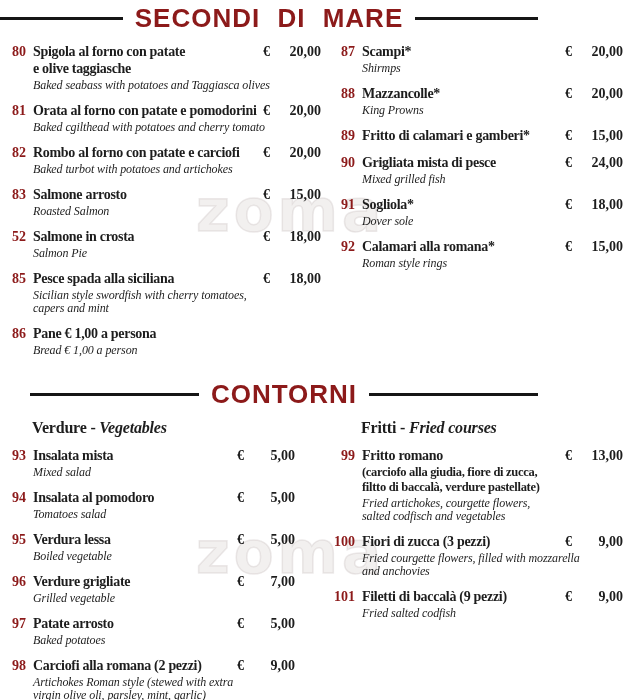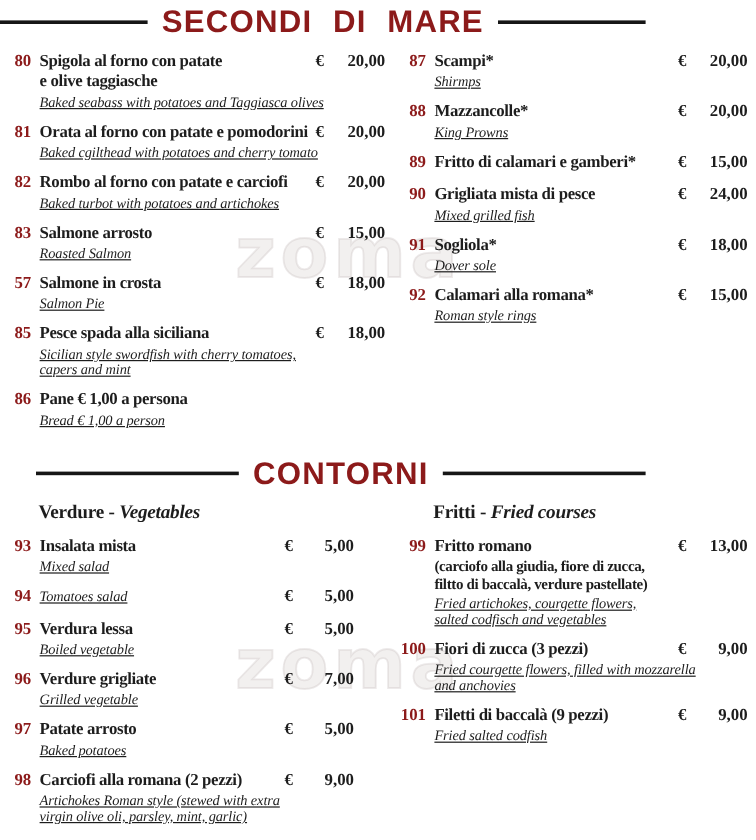--- a/index.html
+++ b/index.html
@@ -53,21 +53,21 @@
     display:flex; justify-content:space-between;
     font-weight:bold; font-size:14px; line-height:17px;
   }
   .sec-1 .col-0 .price { right:26px; }
   .sub {
     font-weight:bold; font-size:12.5px; line-height:15px;
     letter-spacing:-0.3px; white-space:pre-line; margin-top:1px;
   }
   .desc {
     font-style:italic; font-size:12px; line-height:13px;
-    letter-spacing:-0.1px; white-space:pre-line; margin-top:2px;text-decoration:underline;
+    letter-spacing:-0.1px; white-space:pre-line; margin-top:2px;
   }
 </style>
 </head>
 <body>
 
 <div class="watermark wm-1">zoma</div>
 <div class="watermark wm-2">zoma</div>
 
 <div class="menu" id="menu">
     <section class="section sec-0">
@@ -117,21 +117,21 @@
             <div class="ibody">
               <div class="name">Salmone arrosto</div>
               <div class="price">
                 <span class="cur">€</span>
                 <span class="val">15,00</span>
               </div>
               <div class="desc">Roasted Salmon</div>
             </div>
           </div>
           <div class="item">
-            <div class="num">57</div>
+            <div class="num">52</div>
             <div class="ibody">
               <div class="name">Salmone in crosta</div>
               <div class="price">
                 <span class="cur">€</span>
                 <span class="val">18,00</span>
               </div>
               <div class="desc">Salmon Pie</div>
             </div>
           </div>
           <div class="item">
@@ -239,20 +239,21 @@
               <div class="price">
                 <span class="cur">€</span>
                 <span class="val">5,00</span>
               </div>
               <div class="desc">Mixed salad</div>
             </div>
           </div>
           <div class="item">
             <div class="num">94</div>
             <div class="ibody">
+              <div class="name">Insalata al pomodoro</div>
               <div class="price">
                 <span class="cur">€</span>
                 <span class="val">5,00</span>
               </div>
               <div class="desc">Tomatoes salad</div>
             </div>
           </div>
           <div class="item">
             <div class="num">95</div>
             <div class="ibody">

